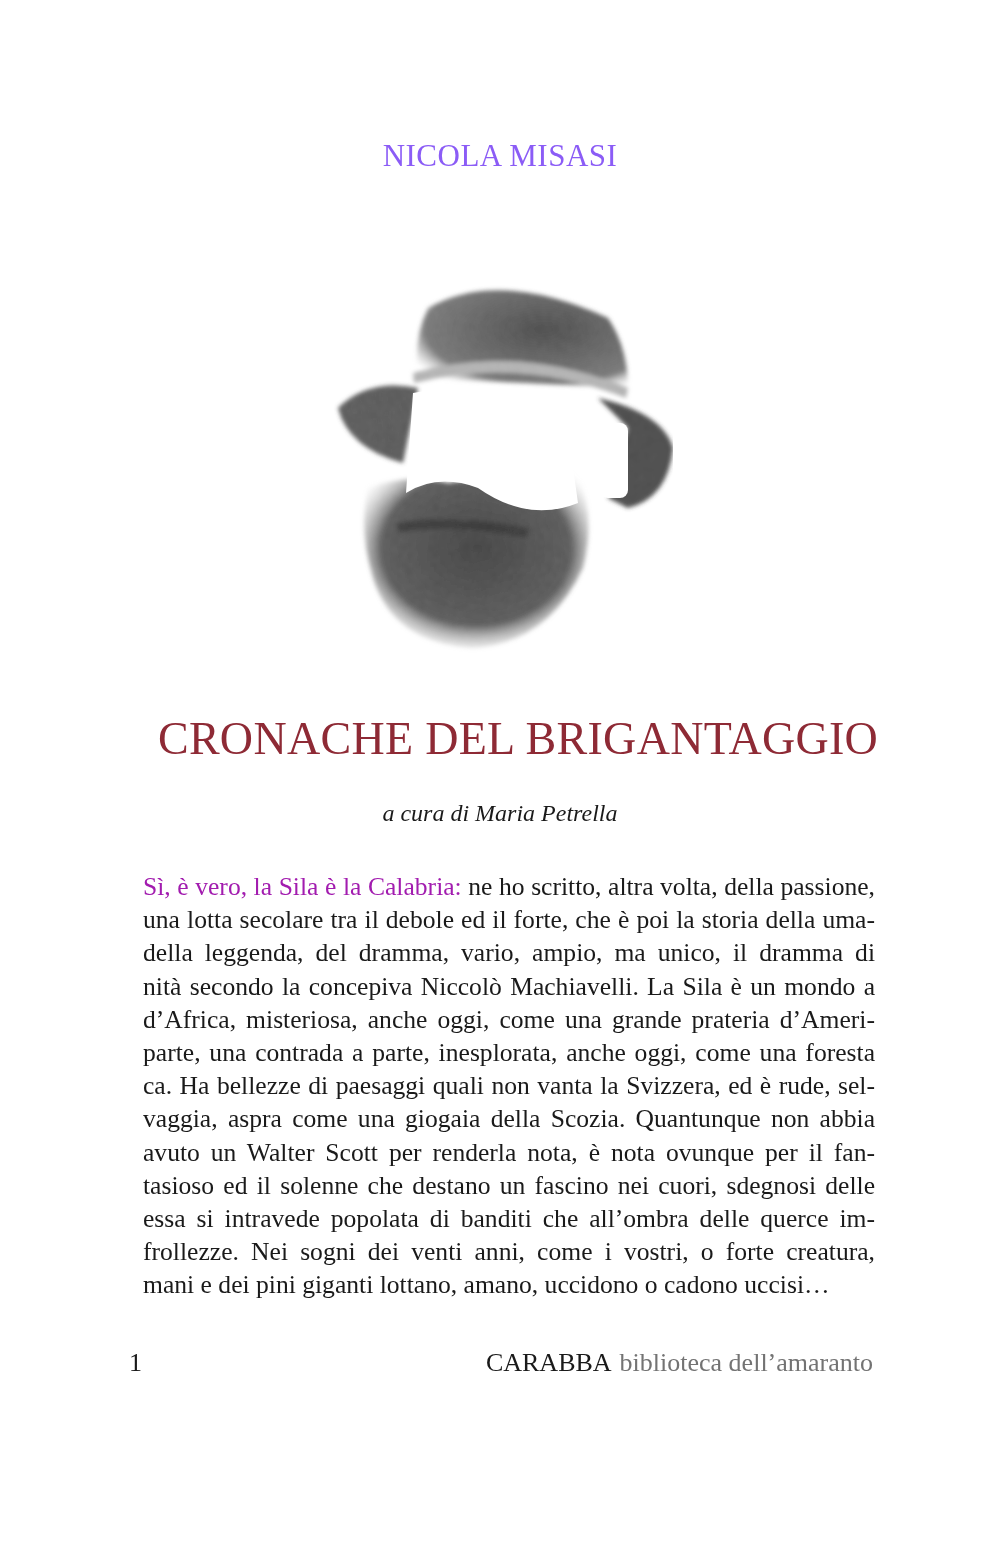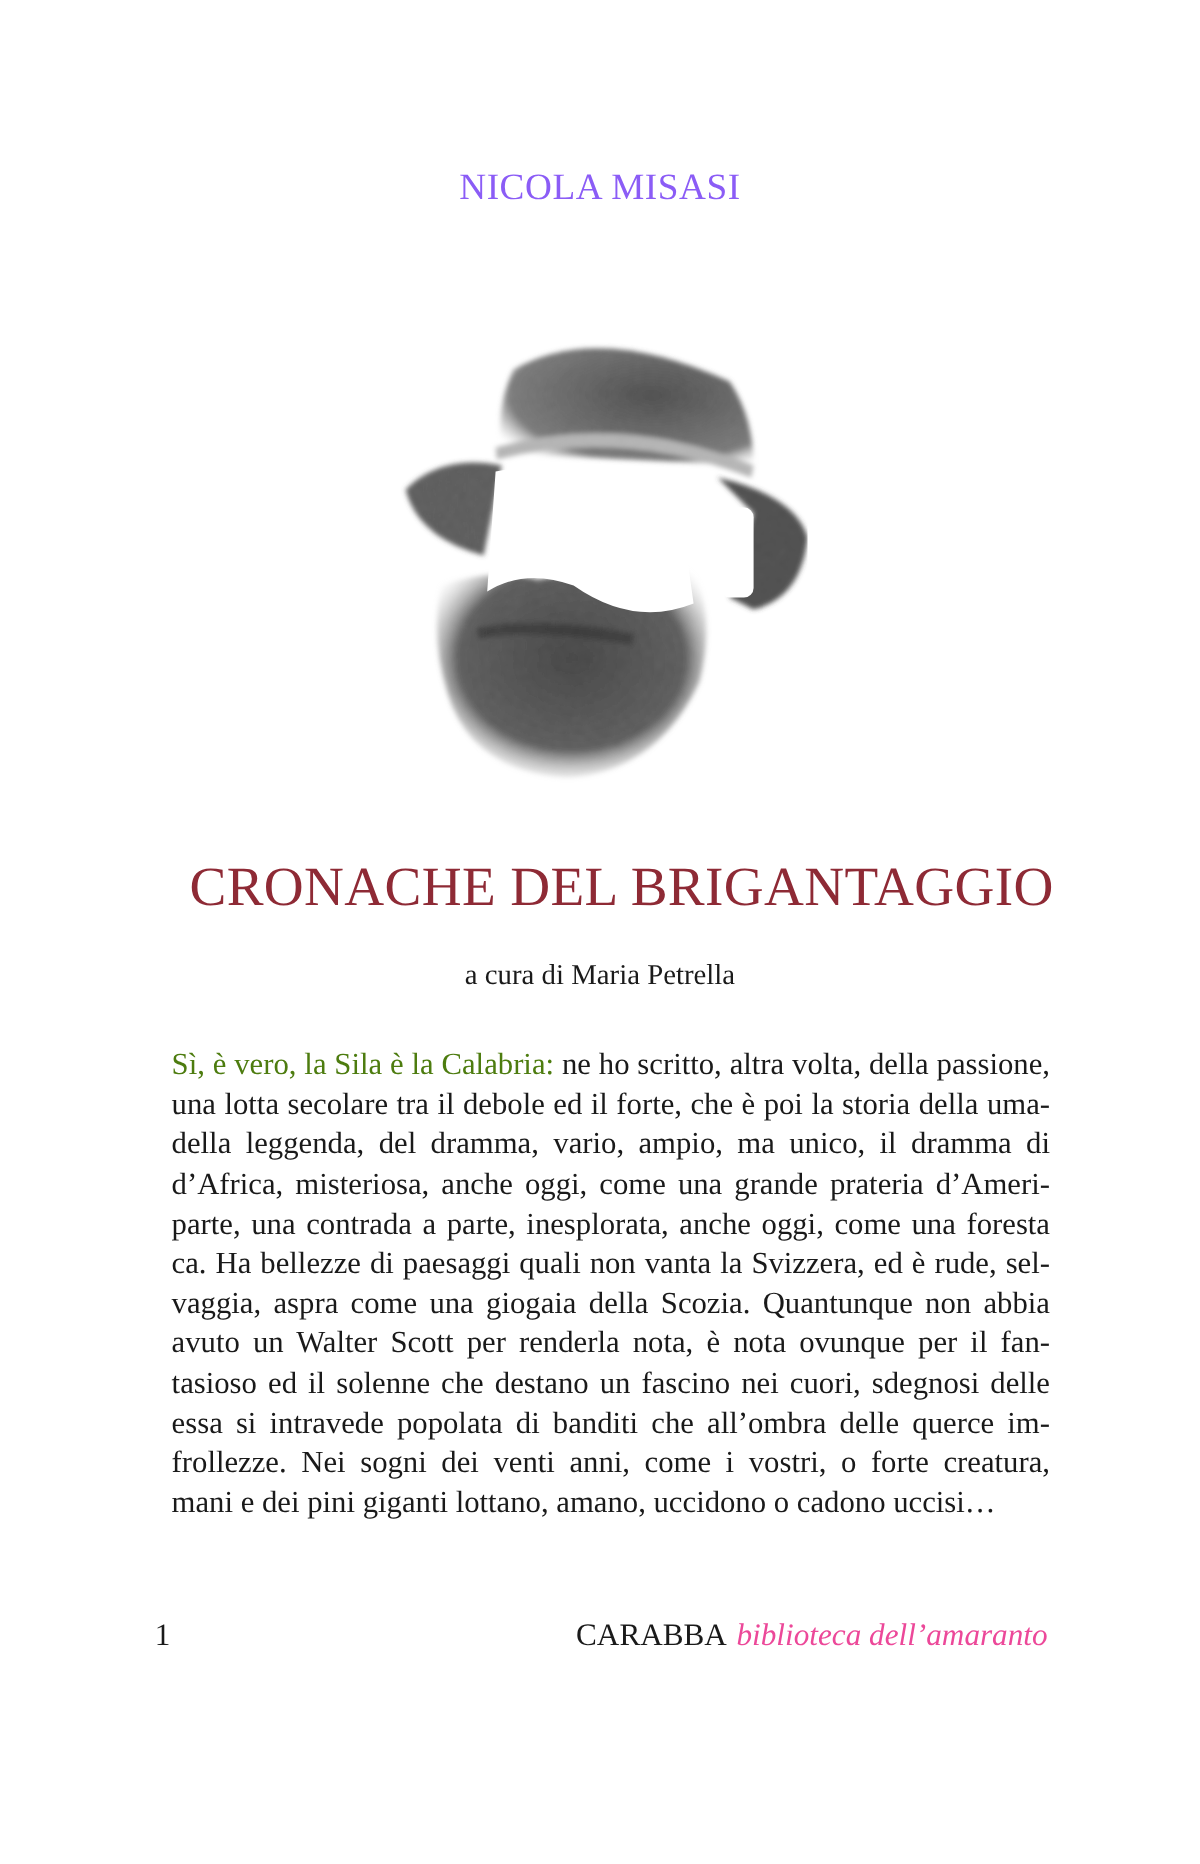--- a/index.html
+++ b/index.html
@@ -13,36 +13,36 @@
     }
     .portrait {
       position: absolute; left: 328px; top: 248px; width: 345px; height: 405px;
     }
     .title {
       position: absolute; left: 0; right: 0; top: 712px;
       text-align: center; font-size: 46px; color: #8e2a35; letter-spacing: 0.3px; padding-left: 36px;
     }
     .editor {
       position: absolute; left: 0; right: 0; top: 800px;
-      text-align: center; font-size: 24px; color: #1a1a1a;
+      text-align: center; font-size: 24px; font-style: italic; color: #1a1a1a;
     }
     .body-text {
       position: absolute; left: 143px; width: 732px; top: 870px;
       font-size: 25.6px; line-height: 33.2px; color: #1a1a1a;
     }
     .body-text .line { display: block; white-space: nowrap; text-align: justify; text-align-last: justify; }
     .body-text .line.last { text-align-last: left; }
-    .lead { color: #4d7c0f; }
+    .lead { color: #a21caf; }
     .footer-page {
       position: absolute; left: 129px; top: 1348px; font-size: 26px; color: #1a1a1a;
     }
     .footer-pub {
       position: absolute; right: 127px; top: 1348px; font-size: 26px; color: #1a1a1a;
     }
-    .footer-pub .series { font-style: italic; color: #ec4899; margin-left: 8px; }
+    .footer-pub .series { color: #737373; margin-left: 8px; }
   </style>
 </head>
 <body>
 
 <div class="author">NICOLA MISASI</div>
 
 <div class="portrait">
   <svg width="345" height="405" viewBox="0 0 345 405">
     <defs>
       <filter id="grain" x="-20%" y="-20%" width="140%" height="140%">
@@ -82,20 +82,21 @@
 </div>
 
 <div class="title">CRONACHE DEL BRIGANTAGGIO</div>
 
 <div class="editor">a cura di Maria Petrella</div>
 
 <div class="body-text">
   <span class="line"><span class="lead">Sì, è vero, la Sila è la Calabria:</span><span> ne ho scritto, altra volta, della passione,</span></span>
   <span class="line">una lotta secolare tra il debole ed il forte, che è poi la storia della uma-</span>
   <span class="line">della leggenda, del dramma, vario, ampio, ma unico, il dramma di</span>
+  <span class="line">nità secondo la concepiva Niccolò Machiavelli. La Sila è un mondo a</span>
   <span class="line">d’Africa, misteriosa, anche oggi, come una grande prateria d’Ameri-</span>
   <span class="line">parte, una contrada a parte, inesplorata, anche oggi, come una foresta</span>
   <span class="line">ca. Ha bellezze di paesaggi quali non vanta la Svizzera, ed è rude, sel-</span>
   <span class="line">vaggia, aspra come una giogaia della Scozia. Quantunque non abbia</span>
   <span class="line">avuto un Walter Scott per renderla nota, è nota ovunque per il fan-</span>
   <span class="line">tasioso ed il solenne che destano un fascino nei cuori, sdegnosi delle</span>
   <span class="line">essa si intravede popolata di banditi che all’ombra delle querce im-</span>
   <span class="line">frollezze. Nei sogni dei venti anni, come i vostri, o forte creatura,</span>
   <span class="line last">mani e dei pini giganti lottano, amano, uccidono o cadono uccisi…</span>
 </div>

